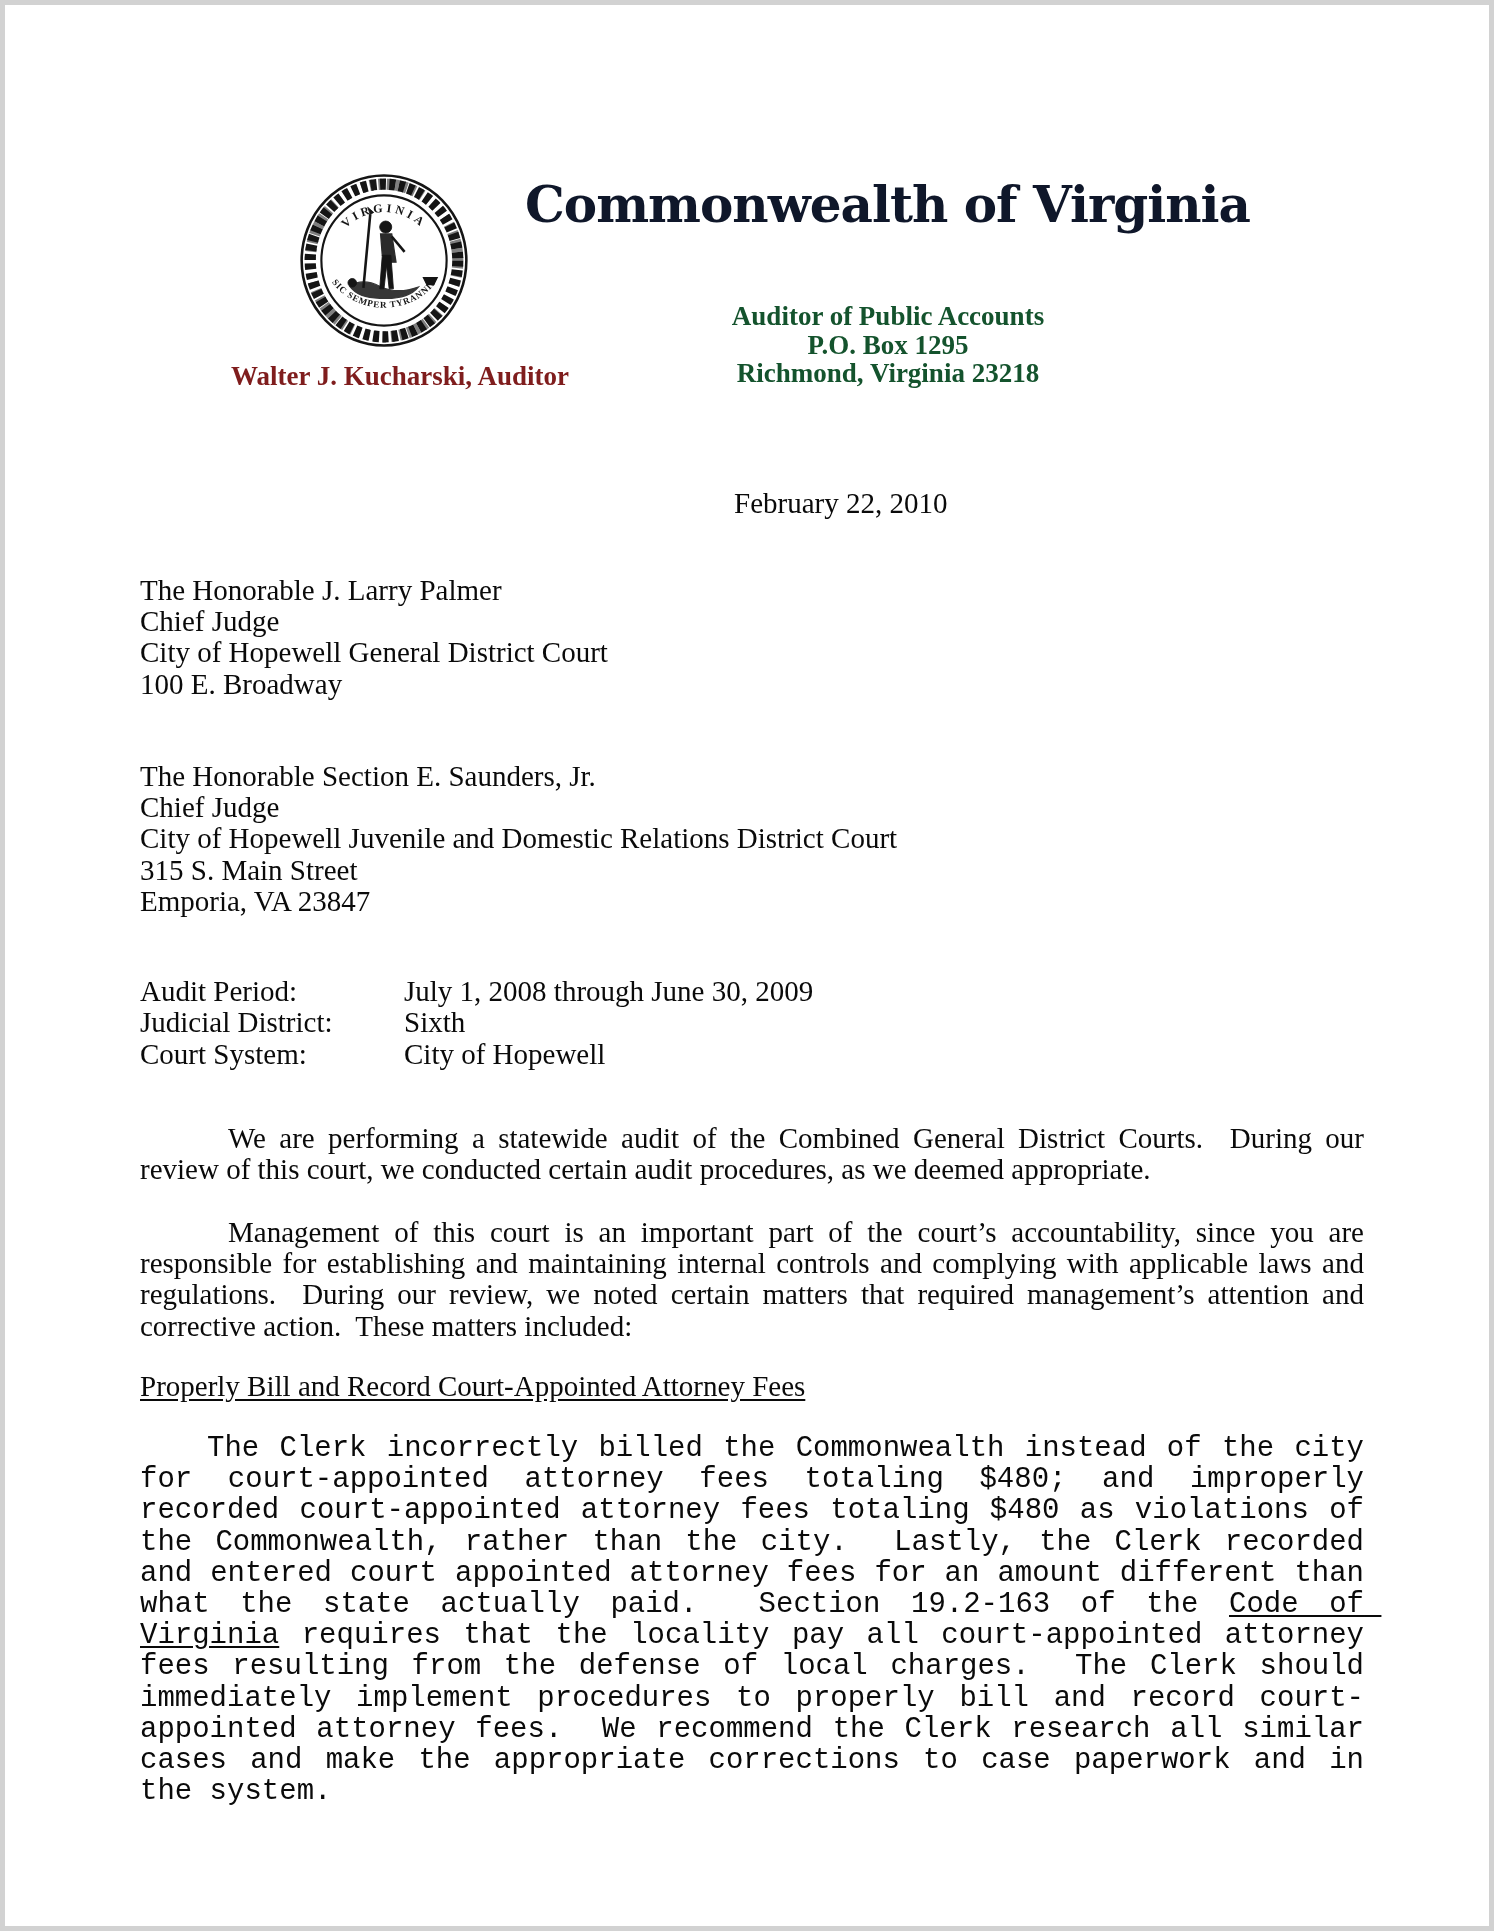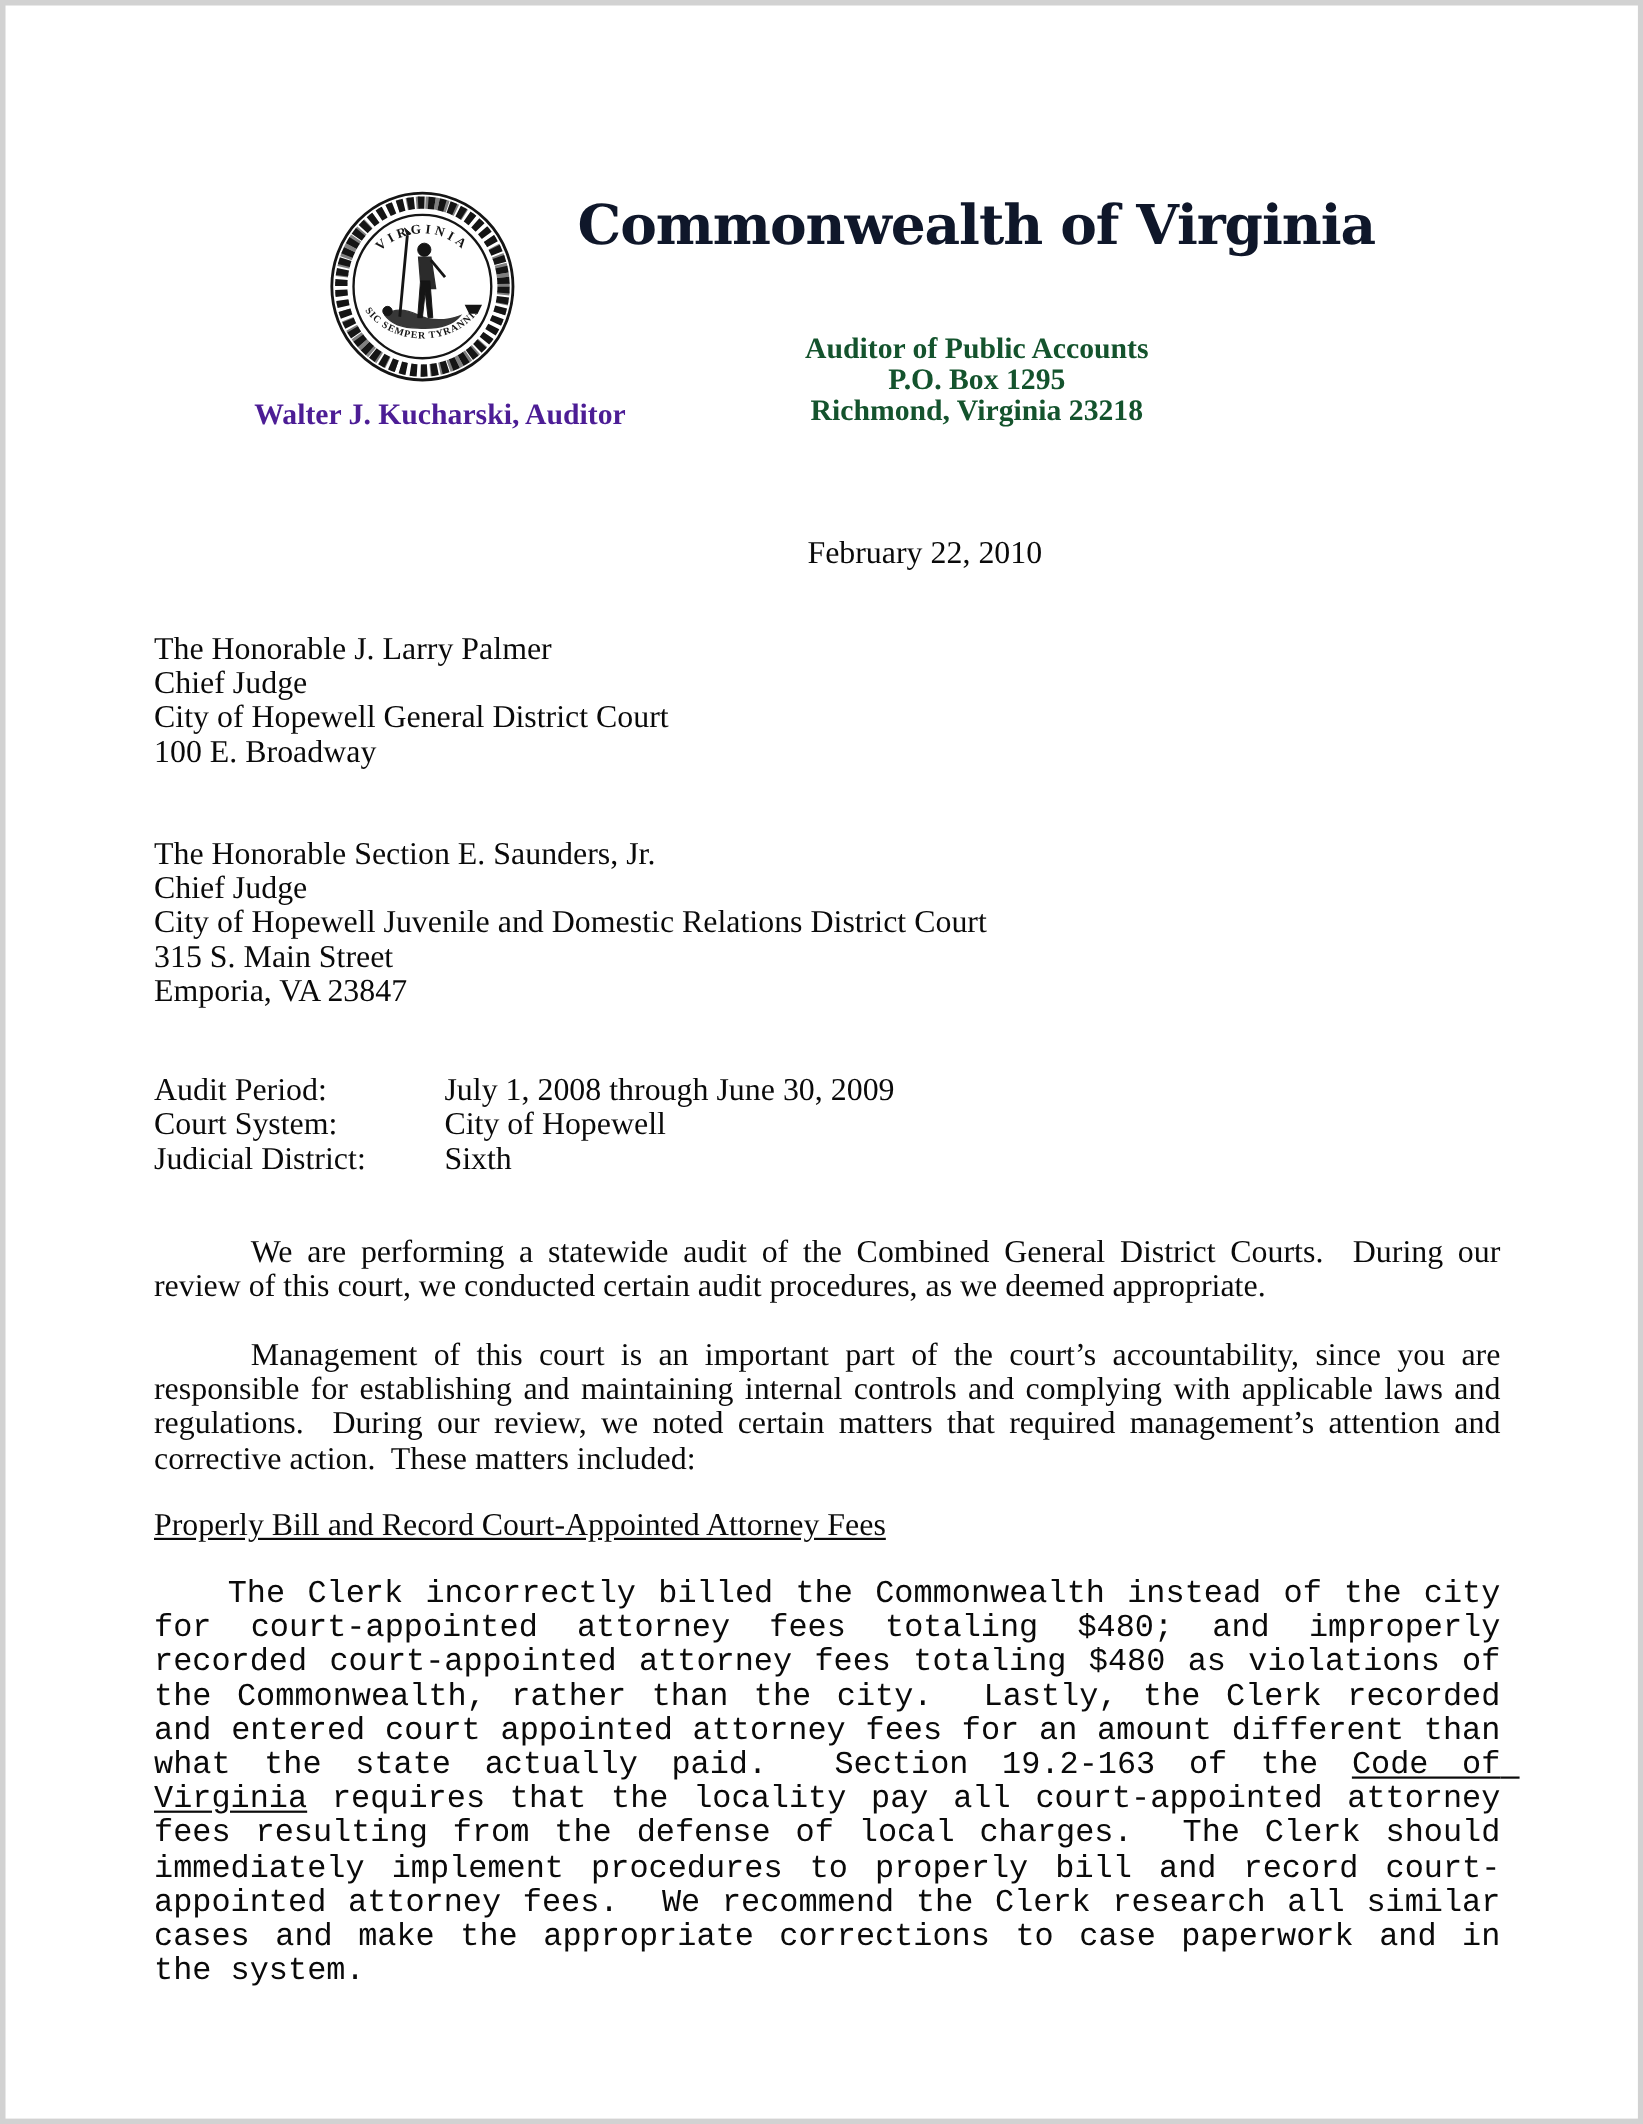--- a/index.html
+++ b/index.html
@@ -30,21 +30,21 @@
     text-align:center;
     font-weight:bold;
     font-size:27px;line-height:28.5px;
     color:#14532d;
   }
   .auditor-name{
     left:145px;top:356px;width:500px;
     text-align:center;
     font-weight:bold;
     font-size:27px;line-height:30px;
-    color:#4c1d95;
+    color:#7f1d1d;
   }
   
   .date-line{left:729px;top:482px;font-size:29px;line-height:32px;}
   .addr{left:135px;font-size:29px;line-height:31.2px;}
   .addr .line{white-space:nowrap;}
   .audit{left:135px;top:971px;font-size:29px;line-height:31.4px;}
   .audit .row{display:flex;}
   .audit .lbl{width:264px;flex:0 0 264px;}
   .body-para{
     left:135px;width:1224px;
@@ -127,26 +127,26 @@
     <div class="line">315 S. Main Street</div>
     <div class="line">Emporia, VA 23847</div>
   </div>
 
   <div class="abs audit">
     <div class="row">
       <span class="lbl">Audit Period:</span>
       <span class="val">July 1, 2008 through June 30, 2009</span>
     </div>
     <div class="row">
+      <span class="lbl">Judicial District:</span>
+      <span class="val">Sixth</span>
+    </div>
+    <div class="row">
       <span class="lbl">Court System:</span>
       <span class="val">City of Hopewell</span>
-    </div>
-    <div class="row">
-      <span class="lbl">Judicial District:</span>
-      <span class="val">Sixth</span>
     </div>
   </div>
 
   <p class="abs body-para indent-std" style="top:1212px">Management of this court is an important part of the court’s accountability, since you are responsible for establishing and maintaining internal controls and complying with applicable laws and regulations.  During our review, we noted certain matters that required management’s attention and corrective action.  These matters included:</p>
 
   <p class="abs body-para indent-std" style="top:1118px">We are performing a statewide audit of the Combined General District Courts.  During our review of this court, we conducted certain audit procedures, as we deemed appropriate.</p>
 
   <div class="abs section-heading">Properly Bill and Record Court-Appointed Attorney Fees</div>
 
   <p class="abs body-para indent-sm" style="top:1428px"><span>The Clerk incorrectly billed the Commonwealth instead of the city for court-appointed attorney fees totaling $480; and improperly recorded court-appointed attorney fees totaling $480 as violations of the Commonwealth, rather than the city.  Lastly, the Clerk recorded and entered court appointed attorney fees for an amount different than what the state actually paid.  Section 19.2-163 of the </span><span class="u">Code of Virginia</span><span> requires that the locality pay all court-appointed attorney fees resulting from the defense of local charges.  The Clerk should immediately implement procedures to properly bill and record court-appointed attorney fees.  We recommend the Clerk research all similar cases and make the appropriate corrections to case paperwork and in the system.</span></p>

